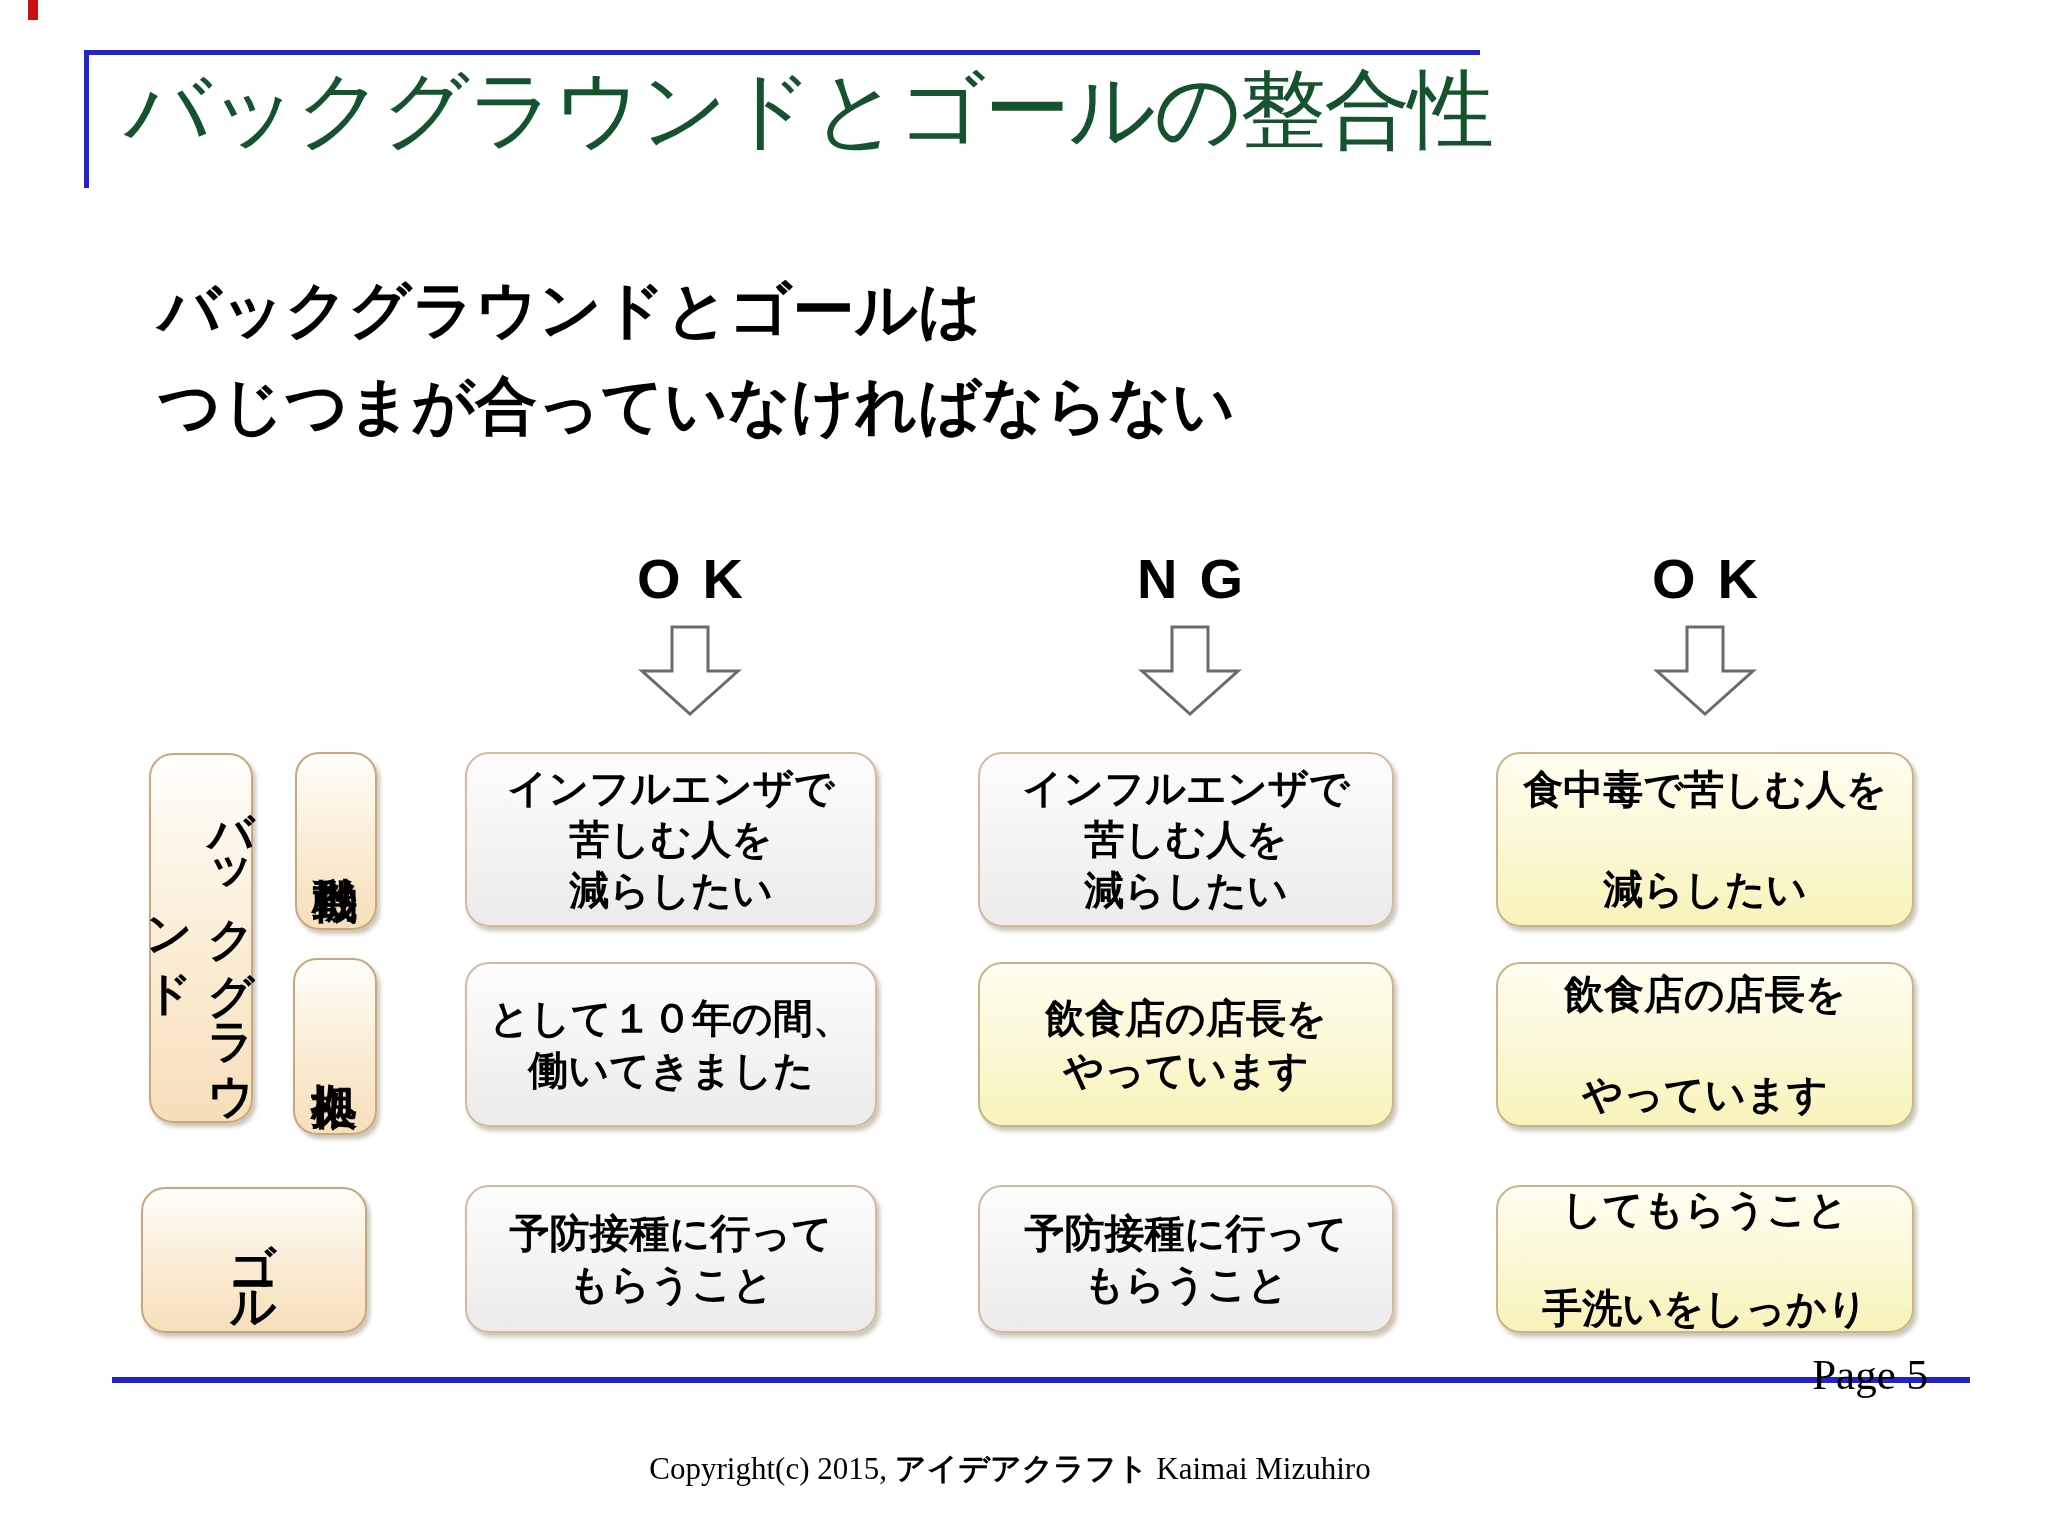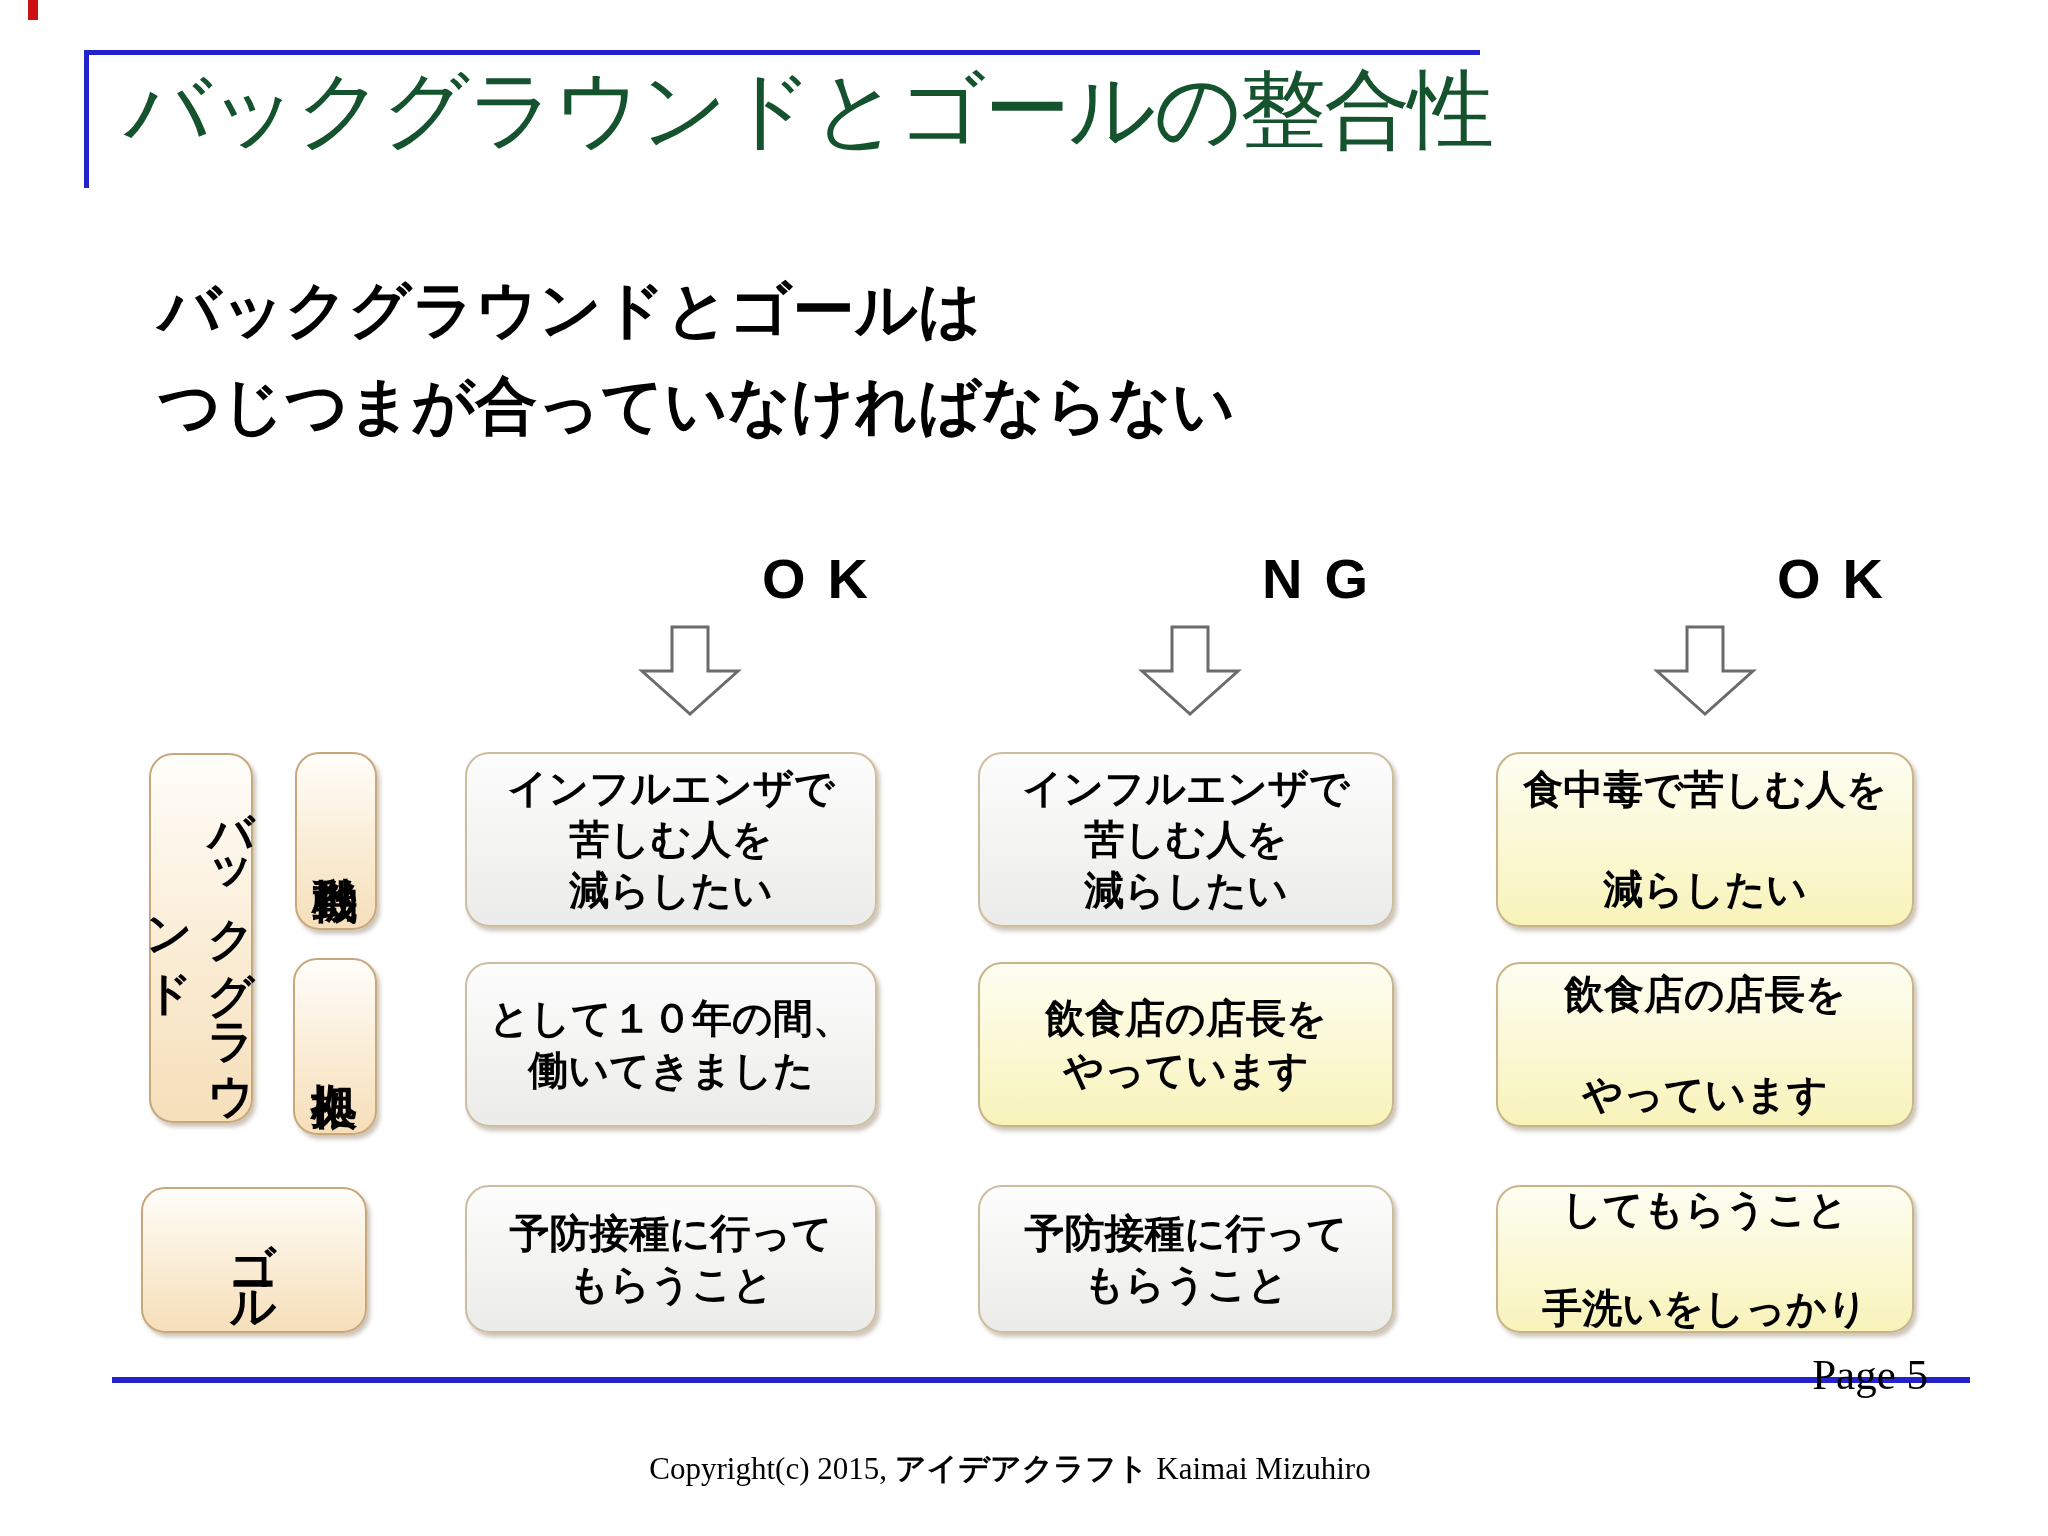--- a/index.html
+++ b/index.html
@@ -16,21 +16,21 @@
     position:absolute;left:124px;top:52px;margin:0;
     font-size:86px;font-weight:500;color:#14532d;letter-spacing:-2px;white-space:nowrap;
   }
   
   .heading{
     position:absolute;left:158px;top:262px;
     font-size:62px;font-weight:bold;color:#000;line-height:96px;white-space:nowrap;
   }
   
   .verdict{
-    position:absolute;top:546px;width:400px;text-align:right;
+    position:absolute;top:546px;width:400px;text-align:center;
     font-size:56px;font-weight:bold;color:#000;letter-spacing:22px;text-indent:22px;
   }
   .v1{left:490px;} .v2{left:990px;} .v3{left:1505px;}
   
   .arrow{position:absolute;top:624px;width:104px;height:94px;}
   .a1{left:638px;} .a2{left:1138px;} .a3{left:1653px;}
   
   .box{
     position:absolute;border-radius:24px;display:flex;align-items:center;justify-content:center;
     text-align:center;box-sizing:border-box;

